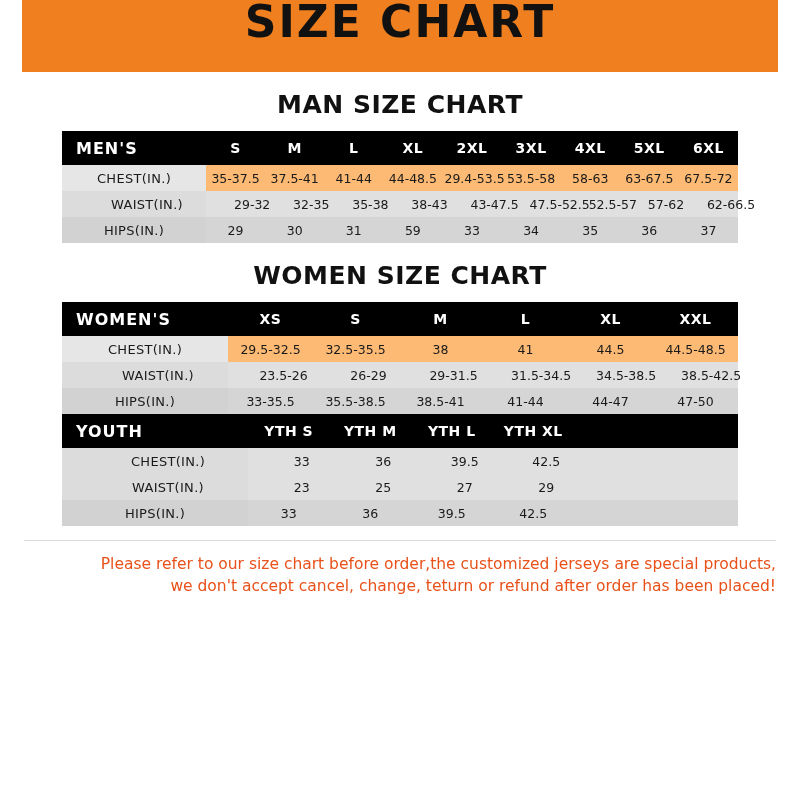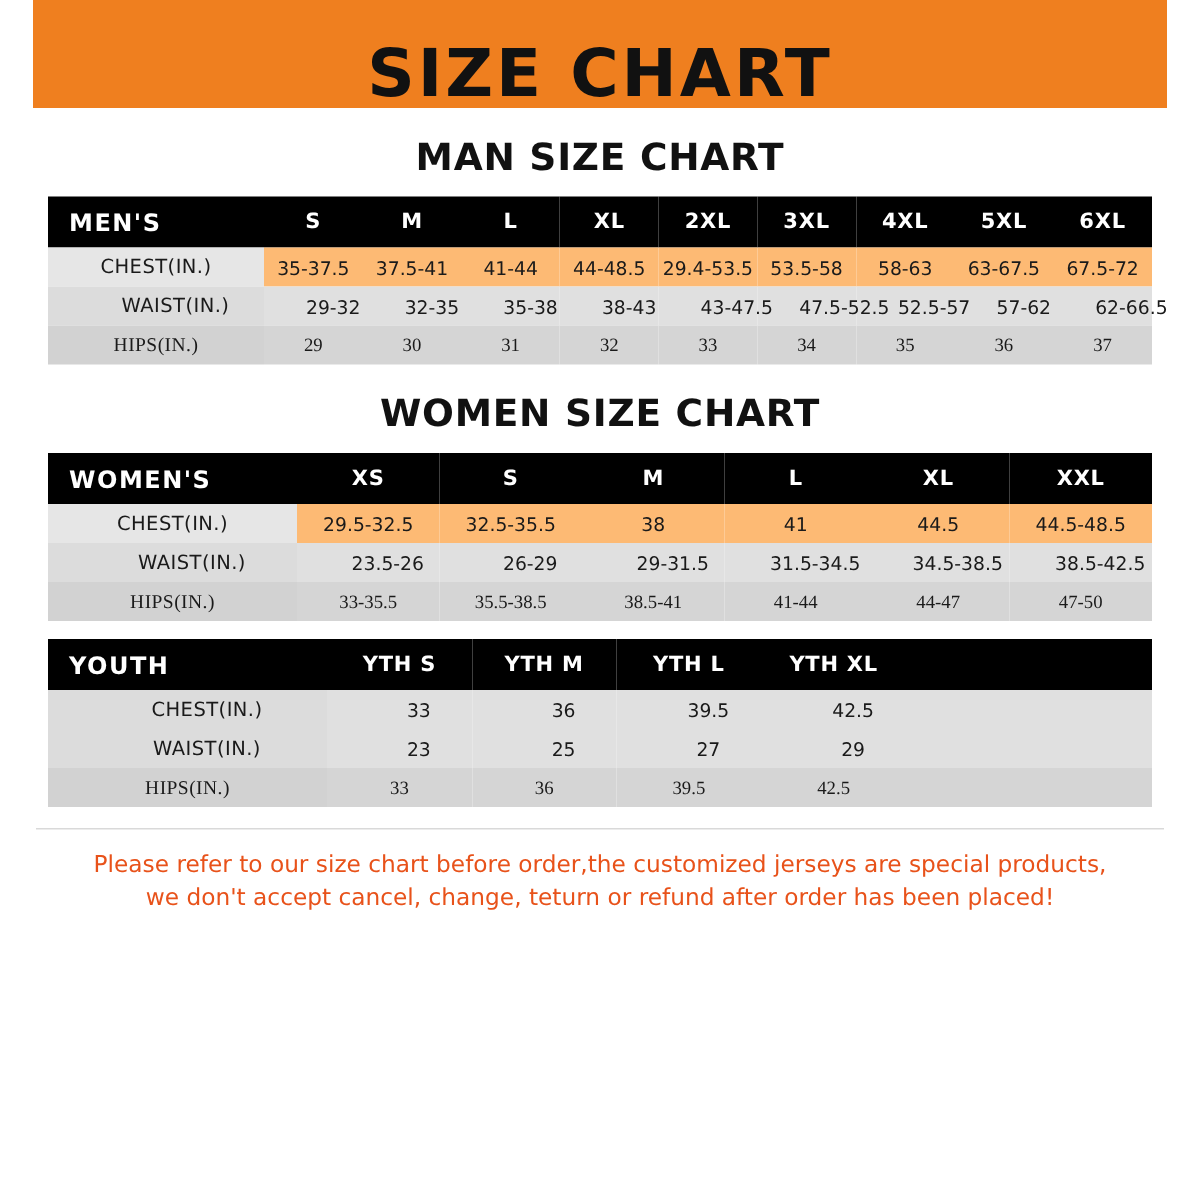--- a/index.html
+++ b/index.html
@@ -18,21 +18,21 @@
     width: 800px;
     height: 800px;
     box-sizing: border-box;
     background: #fff;
   }
   
   .banner {
     height: 72px;
     background: #ef7f1f;
     display: flex;
-    align-items: flex-end;
+    align-items: flex-start;
     justify-content: center;
     position: relative;
   }
   .banner-title {
     font-family: "DejaVu Sans", sans-serif;
     font-weight: bold;
     font-size: 44px;
     letter-spacing: 2px;
     color: #111;
     line-height: 1;
@@ -58,22 +58,22 @@
     font-weight: bold;
     font-size: 25px;
     letter-spacing: 0.5px;
     color: #111;
     margin: 18px 0 12px 0;
     font-family: "DejaVu Sans", sans-serif;
   }
 
   table.size-table {
     border-collapse: collapse;
-    width: 736px;
-    margin: 12px auto;
+    width: 676px;
+    margin: 0 auto;
     table-layout: fixed;
   }
   table.size-table th,
   table.size-table td {
     text-align: center;
     font-size: 12.5px;
     color: #1a1a1a;
     height: 26px;
     padding: 0 2px;
     font-family: "DejaVu Sans", sans-serif;
@@ -94,38 +94,38 @@
     letter-spacing: 1px;
   }
   table.size-table tbody td.row-label {
     background: #e4e4e4;
     font-size: 13px;
     letter-spacing: 0.3px;
     color: #1a1a1a;
   }
   table.size-table tbody tr.shade-a td { background: #fdba74; }
   table.size-table tbody tr.shade-b td { background: #e0e0e0; padding-left: 28px; }
-  table.size-table tbody tr.shade-c td { background: #d5d5d5; font-family: Liberation Serif, serif; }
+  table.size-table tbody tr.shade-c td { background: #d5d5d5; }
   table.size-table tbody tr.shade-a td.row-label { background: #e6e6e6; }
   table.size-table tbody tr.shade-b td.row-label { background: #dcdcdc; }
   table.size-table tbody tr.shade-c td.row-label { background: #d2d2d2; }
 
   .men-table td.row-label, .men-table th.row-label { width: 128px; }
   .women-table td.row-label, .women-table th.row-label { width: 150px; }
   .youth-table td.row-label, .youth-table th.row-label { width: 170px; }
   .youth-table td.spacer, .youth-table th.spacer { width: 160px; }
 
   .footer-note {
     margin: 14px 24px 0 24px;
     border-top: 1px solid #d9d9d9;
     padding-top: 12px;
     color: #e8521a;
     font-size: 15.5px;
     line-height: 1.45;
-    text-align: center;
+    text-align: right;
     font-family: "DejaVu Sans", sans-serif;
   }
   .footer-note div { white-space: nowrap; }
 </style>
 </head>
 <body>
 
 <div class="page">
 
   <div class="banner">
@@ -175,21 +175,21 @@
           <td>47.5-52.5</td>
           <td>52.5-57</td>
           <td>57-62</td>
           <td>62-66.5</td>
         </tr>
         <tr class="shade-c">
           <td class="row-label">HIPS(IN.)</td>
           <td>29</td>
           <td>30</td>
           <td>31</td>
-          <td>32</td>
+          <td>59</td>
           <td>33</td>
           <td>34</td>
           <td>35</td>
           <td>36</td>
           <td>37</td>
         </tr>
       </tbody>
     </table>
 
     <div class="section-title">WOMEN SIZE CHART</div>

